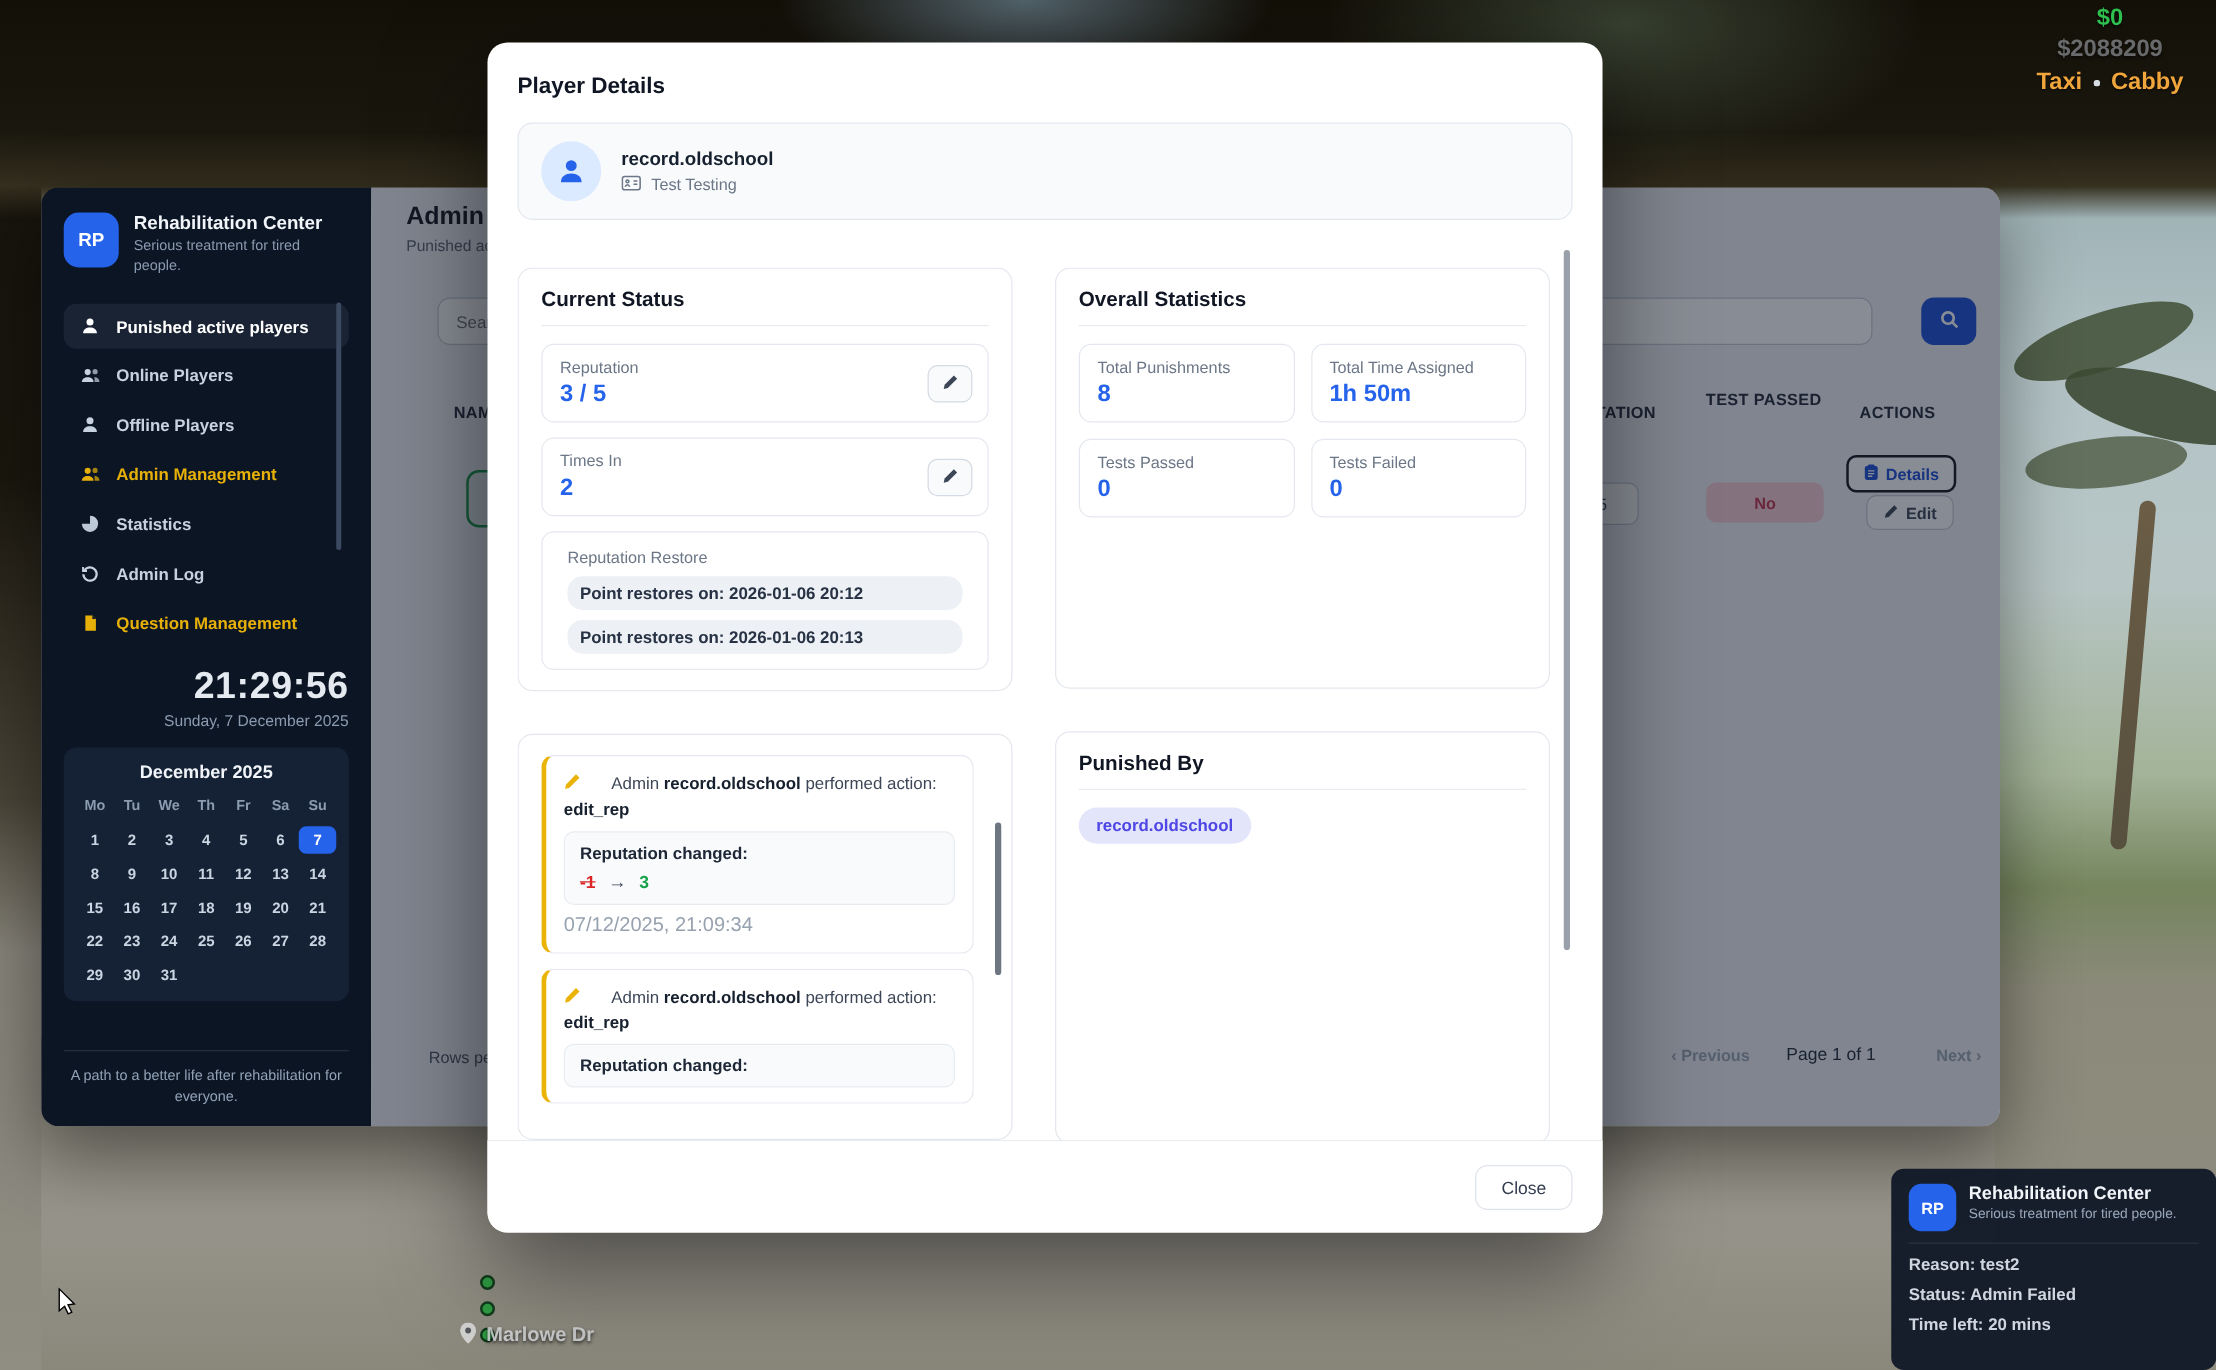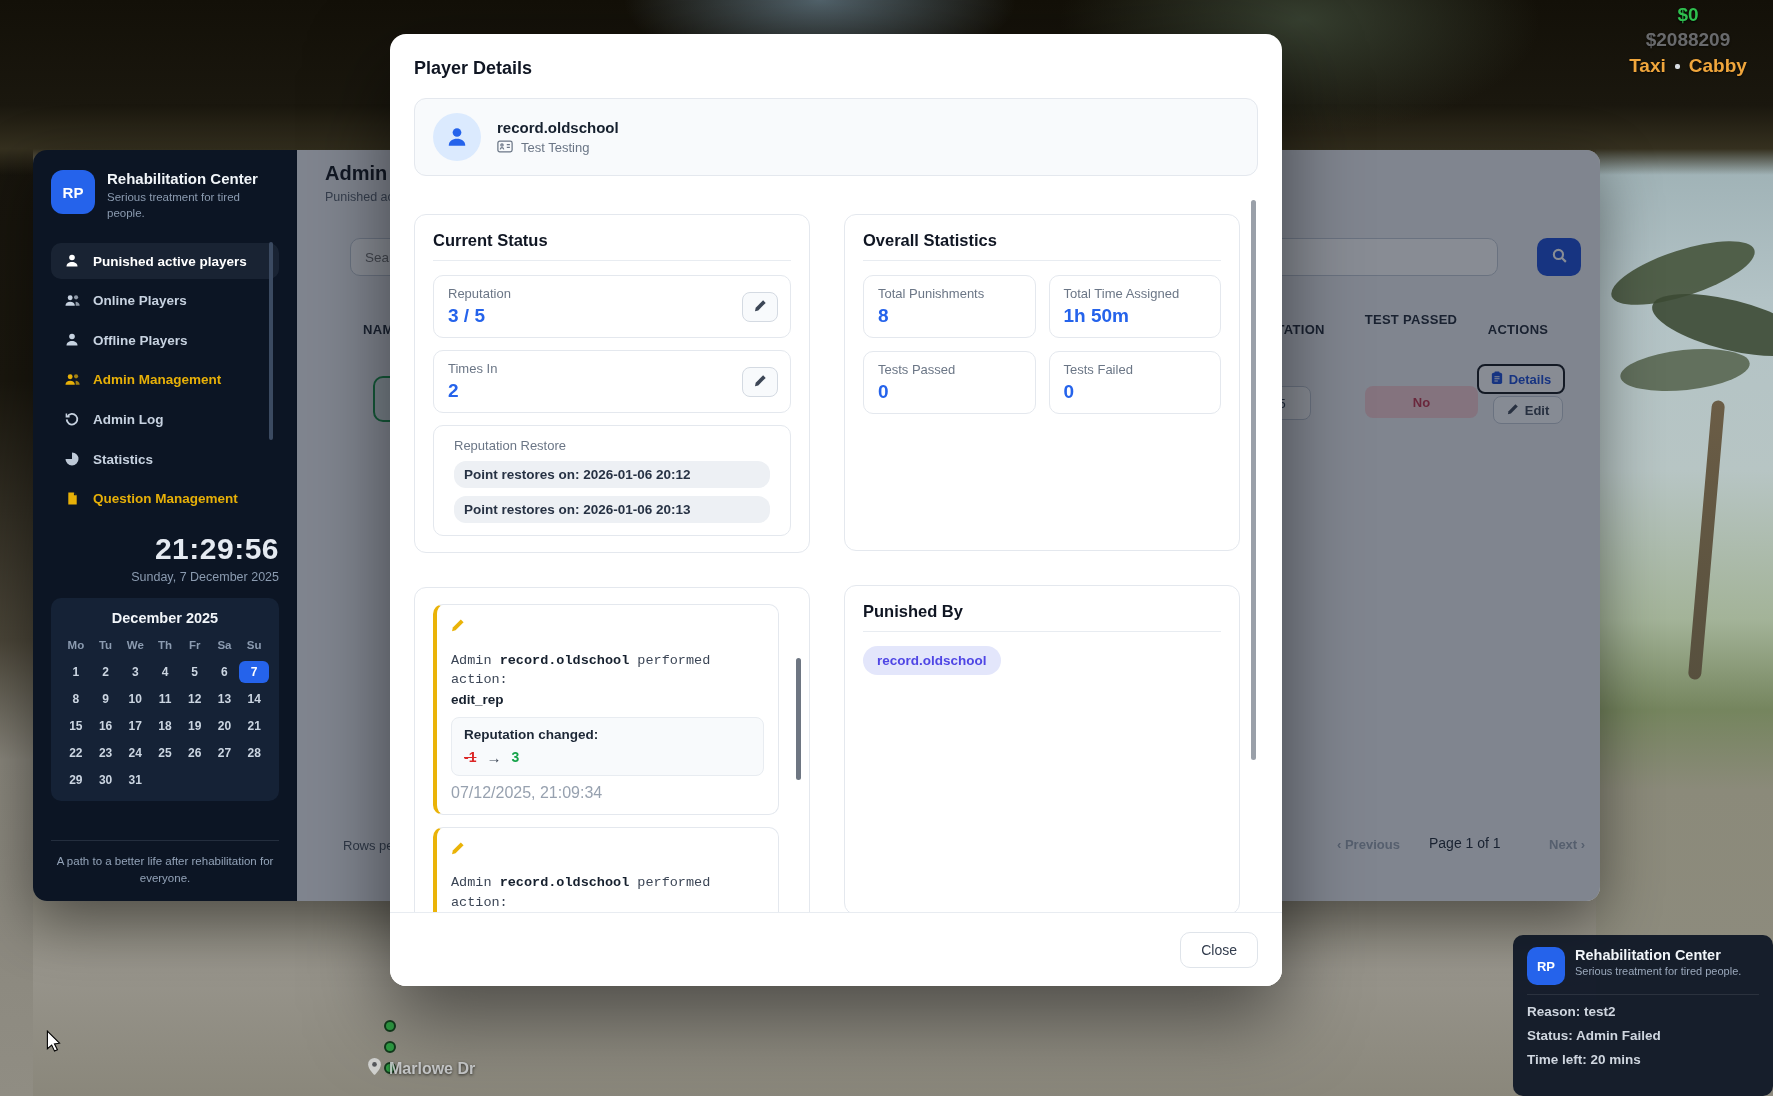--- a/index.html
+++ b/index.html
@@ -75,21 +75,21 @@
     background:#1d4ed8;display:flex;align-items:center;justify-content:center;cursor:pointer;}
   .th{position:absolute;font-size:13px;font-weight:bold;color:#222a38;letter-spacing:.3px;text-align:center;}
   .th-name{left:66px;top:172px;text-align:left;}
   .th-rep{left:930px;top:172px;width:110px;}
   .th-test{left:1058px;top:162px;width:112px;line-height:1.3;}
   .th-actions{left:1175px;top:172px;width:92px;}
   .row-badge{position:absolute;left:76px;top:226px;width:48px;height:42px;border:2px solid #199a4a;border-radius:10px;
     display:flex;align-items:center;justify-content:center;color:#199a4a;background:rgba(25,154,74,.06);}
   .rep-chip{position:absolute;left:938px;top:236px;width:74px;height:32px;border:1px solid #c3cbd6;border-radius:8px;
     background:#fff;display:flex;align-items:center;justify-content:center;font-size:13px;color:#334155;}
-  .no-badge{position:absolute;left:1068px;top:236px;width:113px;height:32px;background:#f6cdd3;color:#c2344e;
+  .no-badge{position:absolute;left:1068px;top:236px;width:94px;height:32px;background:#f6cdd3;color:#c2344e;
     font-weight:bold;font-size:13px;border-radius:8px;display:flex;align-items:center;justify-content:center;}
   .btn-details{position:absolute;left:1180px;top:214px;width:88px;height:30px;border:2px solid #14181f;border-radius:8px;
     background:#fff;color:#1d4ed8;font-weight:bold;font-size:13px;display:flex;gap:6px;align-items:center;justify-content:center;cursor:pointer;}
   .btn-edit{position:absolute;left:1196px;top:246px;width:70px;height:28px;border:1px solid #c3cbd6;border-radius:8px;
     background:#fbfcfe;color:#3c4656;font-weight:bold;font-size:13px;display:flex;gap:6px;align-items:center;justify-content:center;cursor:pointer;}
   .rows-label{position:absolute;left:46px;top:688px;font-size:13px;color:#4b5563;}
   .pg-prev{position:absolute;left:1040px;top:687px;font-size:13px;color:#9aa4b2;font-weight:bold;}
   .pg-label{position:absolute;left:1132px;top:685px;font-size:14px;color:#1f2937;}
   .pg-next{position:absolute;left:1252px;top:687px;font-size:13px;color:#9aa4b2;font-weight:bold;}
   .page-dim{position:absolute;inset:0;background:rgba(18,25,42,.5);z-index:5;}
@@ -120,21 +120,21 @@
   .stats-grid .stat-box{margin-bottom:0;}
   .panel-os{min-height:337px;}
   .panel-log{margin-top:34px;position:relative;}
   .log-head{display:flex;align-items:center;justify-content:space-between;padding-bottom:10px;border-bottom:1px solid #e8ecf1;margin-bottom:12px;}
   .log-title{font-size:16.5px;font-weight:bold;color:#101623;}
   .log-filter{display:flex;align-items:center;gap:9px;border:1px solid #d4dae2;border-radius:10px;padding:9px 12px;
     width:172px;font-size:13px;color:#323c4d;font-weight:bold;box-sizing:border-box;cursor:pointer;background:#fff;}
   .log-filter .flex1{flex:1;text-align:left;}
   .log-list{position:relative;padding-right:12px;}
   .log-entry{border:1px solid #e4e8ee;border-left:4px solid #eab308;border-radius:10px;padding:12px 14px;margin-bottom:12px;}
-  .log-line{font-size:13.5px;color:#3c4656;line-height:1.45;display:flex;gap:12px;align-items:flex-end;flex-wrap:wrap;font-family:Liberation Mono, monospace;}
+  .log-line{font-size:13.5px;color:#3c4656;line-height:1.45;display:flex;gap:24px;align-items:flex-start;flex-wrap:wrap;}
   .log-line b{color:#16202e;}
   .log-pencil{color:#eab308;margin-top:1px;}
   .log-action{font-size:13.5px;font-weight:bold;color:#16202e;margin-top:2px;}
   .log-change{border:1px solid #e8ecf1;background:#f8fafc;border-radius:8px;padding:9px 12px;margin-top:10px;}
   .lc-label{font-size:13.5px;font-weight:bold;color:#1d2736;}
   .lc-row{display:flex;gap:10px;align-items:center;margin-top:7px;font-size:14px;font-weight:bold;}
   .lc-old{color:#dc2626;text-decoration:line-through;}
   .lc-arrow{color:#3c4656;font-weight:normal;font-size:15px;}
   .lc-new{color:#16a34a;}
   .log-time{font-size:16px;color:#97a1af;margin-top:8px;}
@@ -233,35 +233,35 @@
                 <circle cx="6.5" cy="5" r="2.6" fill="currentColor"></circle>
                 <path d="M1.5 13.5c0-2.8 2.2-4.2 5-4.2s5 1.4 5 4.2z" fill="currentColor"></path>
                 <circle cx="12.8" cy="4.6" r="2.2" fill="currentColor" opacity=".7"></circle>
                 <path d="M12.3 9.2c2.5.2 4.3 1.6 4.3 4.3h-4.2z" fill="currentColor" opacity=".7"></path>
               </svg>
             </span>
           <span>Admin Management</span>
         </div>
         <div class="nav-item">
           <span class="nav-ic">
+              <svg viewBox="0 0 16 16" width="16" height="16">
+                <path d="M8 8V1.5A6.5 6.5 0 1 1 1.5 8z" fill="currentColor" opacity=".95"></path>
+                <path d="M9.6 6.4V1.7a6.5 6.5 0 0 1 4.7 4.7z" fill="currentColor" opacity=".5"></path>
+              </svg>
+            </span>
+          <span>Statistics</span>
+        </div>
+        <div class="nav-item">
+          <span class="nav-ic">
               <svg viewBox="0 0 16 16" width="16" height="16" fill="none" stroke="currentColor" stroke-width="1.8">
                 <path d="M3.4 5.6A5.3 5.3 0 1 1 2.7 8.4"></path>
                 <path d="M2.4 2.6v3.2h3.2" stroke-width="1.5"></path>
               </svg>
             </span>
           <span>Admin Log</span>
-        </div>
-        <div class="nav-item">
-          <span class="nav-ic">
-              <svg viewBox="0 0 16 16" width="16" height="16">
-                <path d="M8 8V1.5A6.5 6.5 0 1 1 1.5 8z" fill="currentColor" opacity=".95"></path>
-                <path d="M9.6 6.4V1.7a6.5 6.5 0 0 1 4.7 4.7z" fill="currentColor" opacity=".5"></path>
-              </svg>
-            </span>
-          <span>Statistics</span>
         </div>
         <div class="nav-item accent">
           <span class="nav-ic">
               <svg viewBox="0 0 16 16" width="15" height="15">
                 <path d="M3.5 1.5h6l3 3v10h-9z" fill="currentColor"></path>
                 <path d="M9.5 1.5v3h3z" fill="#0c1524"></path>
               </svg>
             </span>
           <span>Question Management</span>
         </div>

